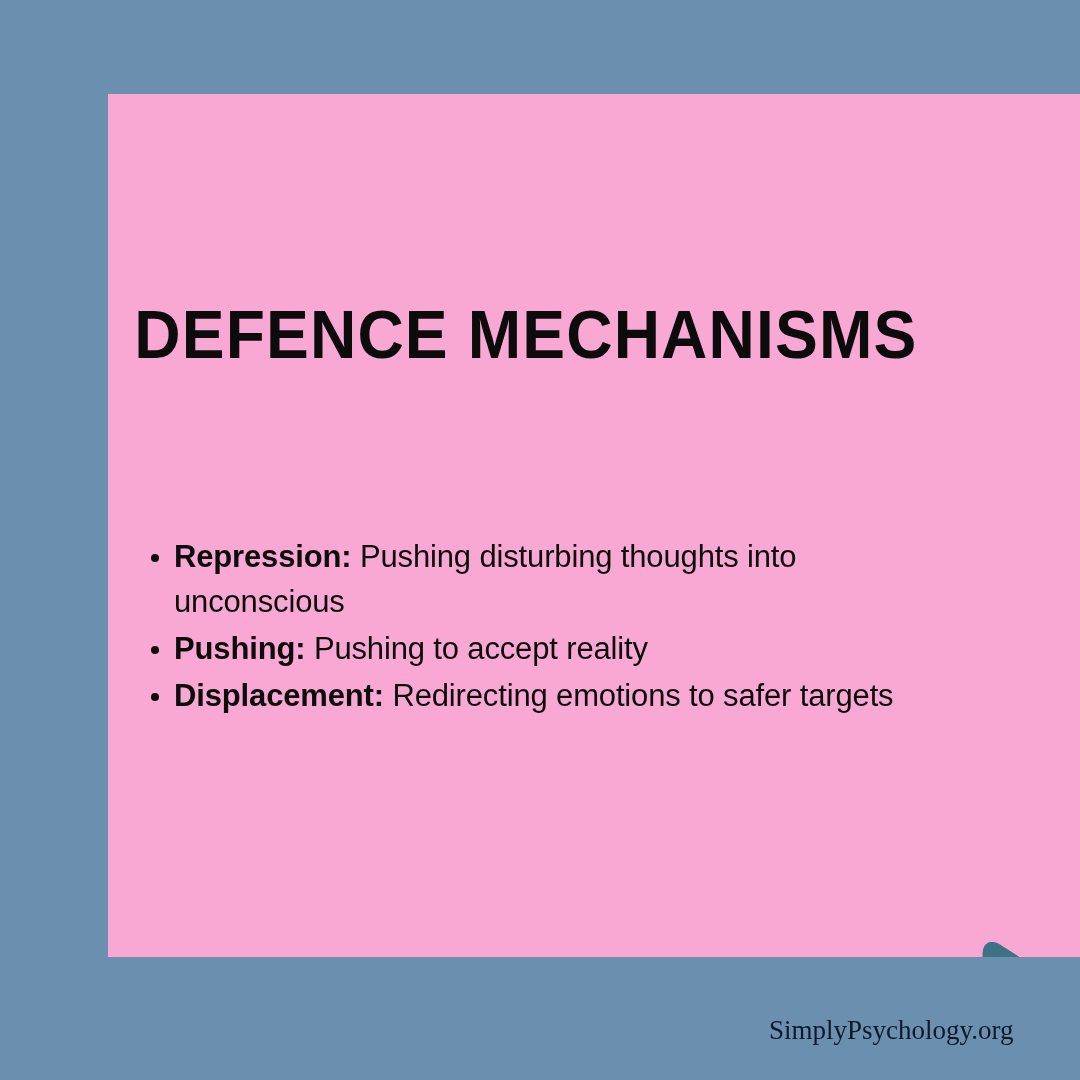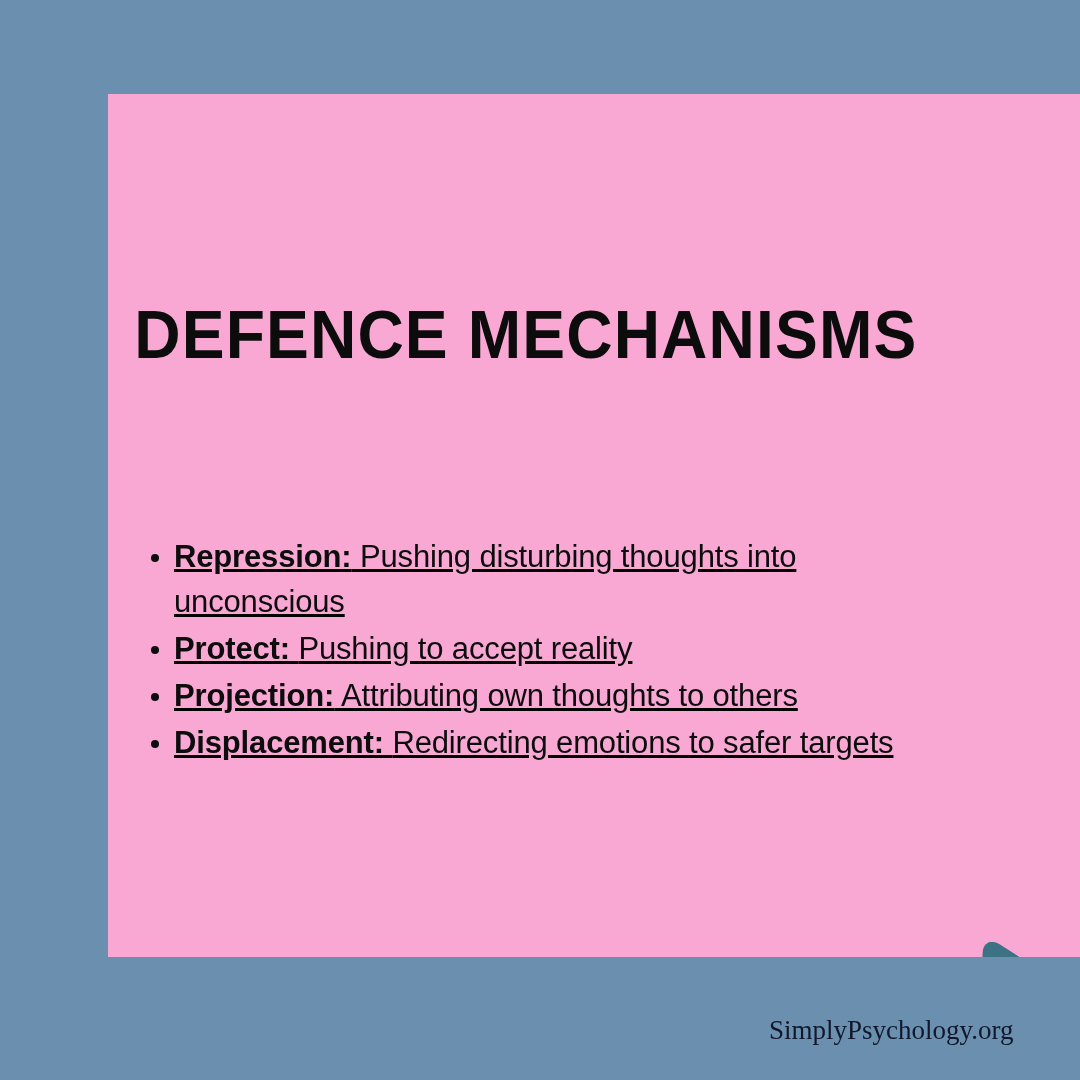--- a/index.html
+++ b/index.html
@@ -54,21 +54,20 @@
     letter-spacing: -0.1px;
   }
   .mechanism-list {
     position: absolute;
     left: 30px;
     top: 440px;
     width: 820px;
     margin: 0;
     padding: 0;
     list-style: none;
-    text-decoration: underline;
   }
   .mechanism-item {
     position: relative;
     padding-left: 36px;
     margin-bottom: 2px;
     font-size: 31px;
     line-height: 45px;
     color: #0d0d0d;
     letter-spacing: -0.15px;
   }
@@ -118,29 +117,24 @@
     <ul class="mechanism-list">
 
       <li class="mechanism-item">
         <span class="bullet-dot"></span>
         <span class="term">Repression:</span>
         <span class="desc">Pushing disturbing thoughts into unconscious</span>
       </li>
 
       <li class="mechanism-item">
         <span class="bullet-dot"></span>
-        <span class="term">Protect:</span>
+        <span class="term">Pushing:</span>
         <span class="desc">Pushing to accept reality</span>
       </li>
 
-      <li class="mechanism-item">
-        <span class="bullet-dot"></span>
-        <span class="term">Projection:</span>
-        <span class="desc">Attributing own thoughts to others</span>
-      </li>
 
 
       <li class="mechanism-item">
         <span class="bullet-dot"></span>
         <span class="term">Displacement:</span>
         <span class="desc">Redirecting emotions to safer targets</span>
       </li>
 
     </ul>
 

